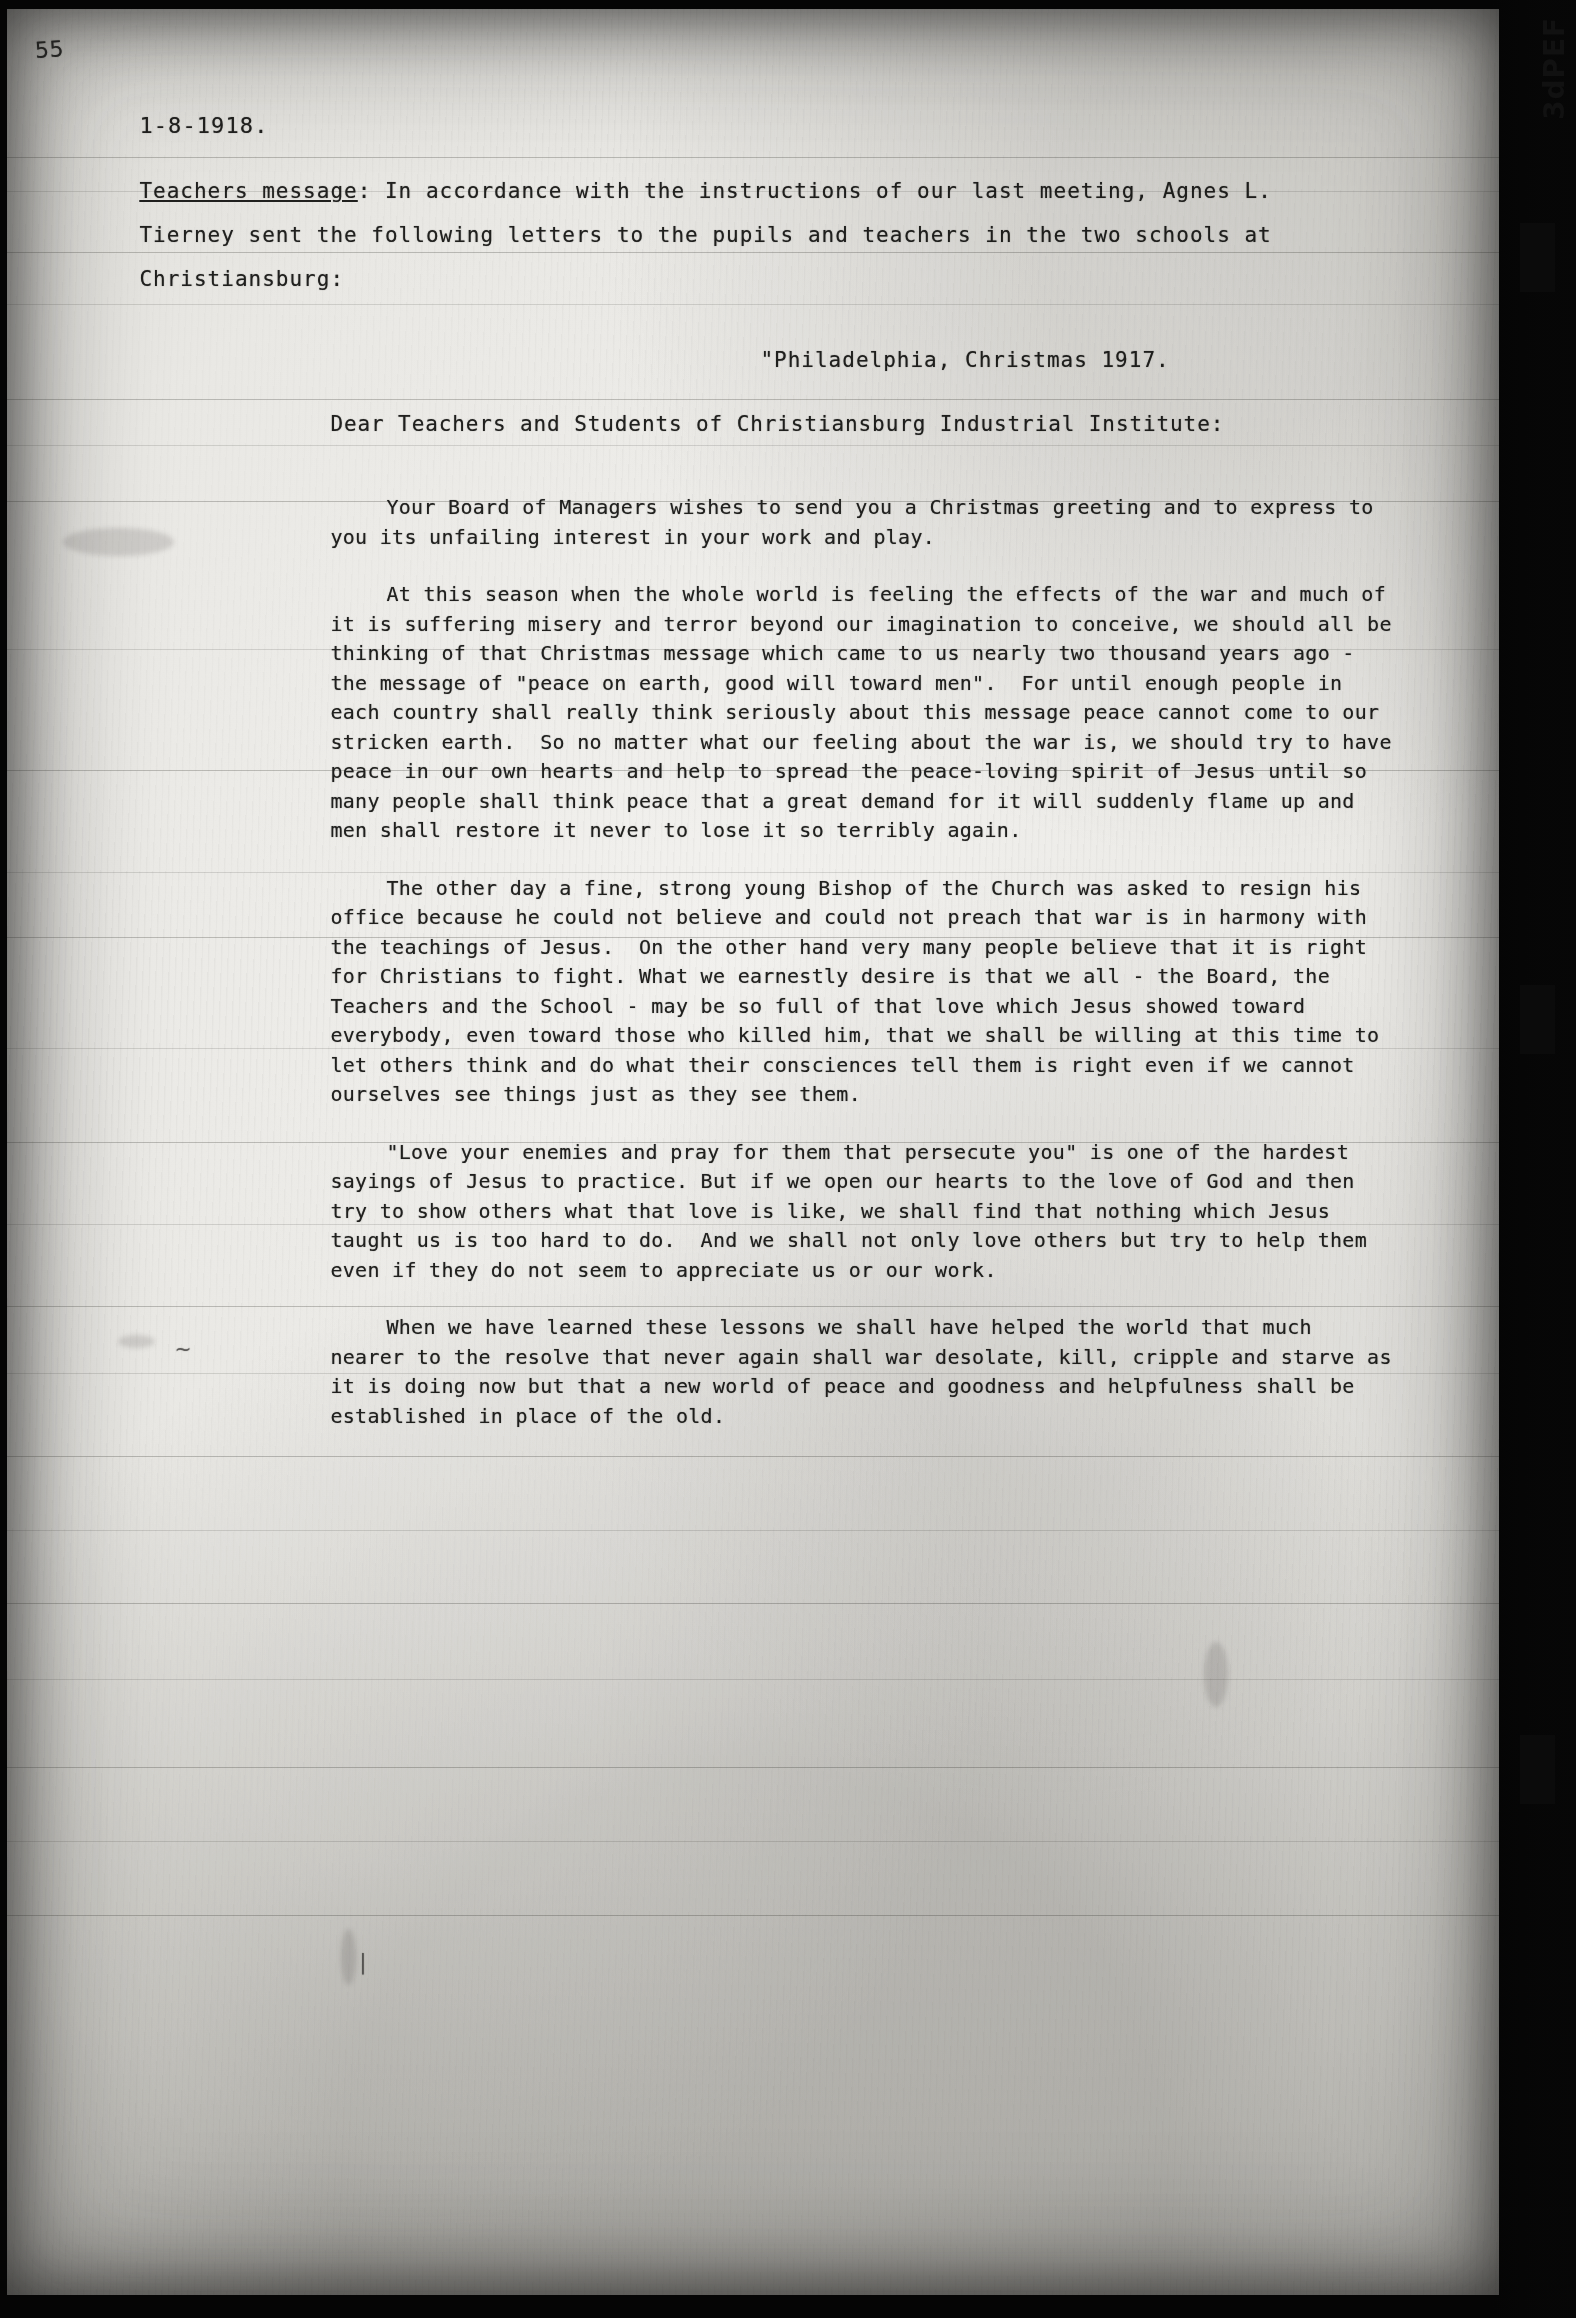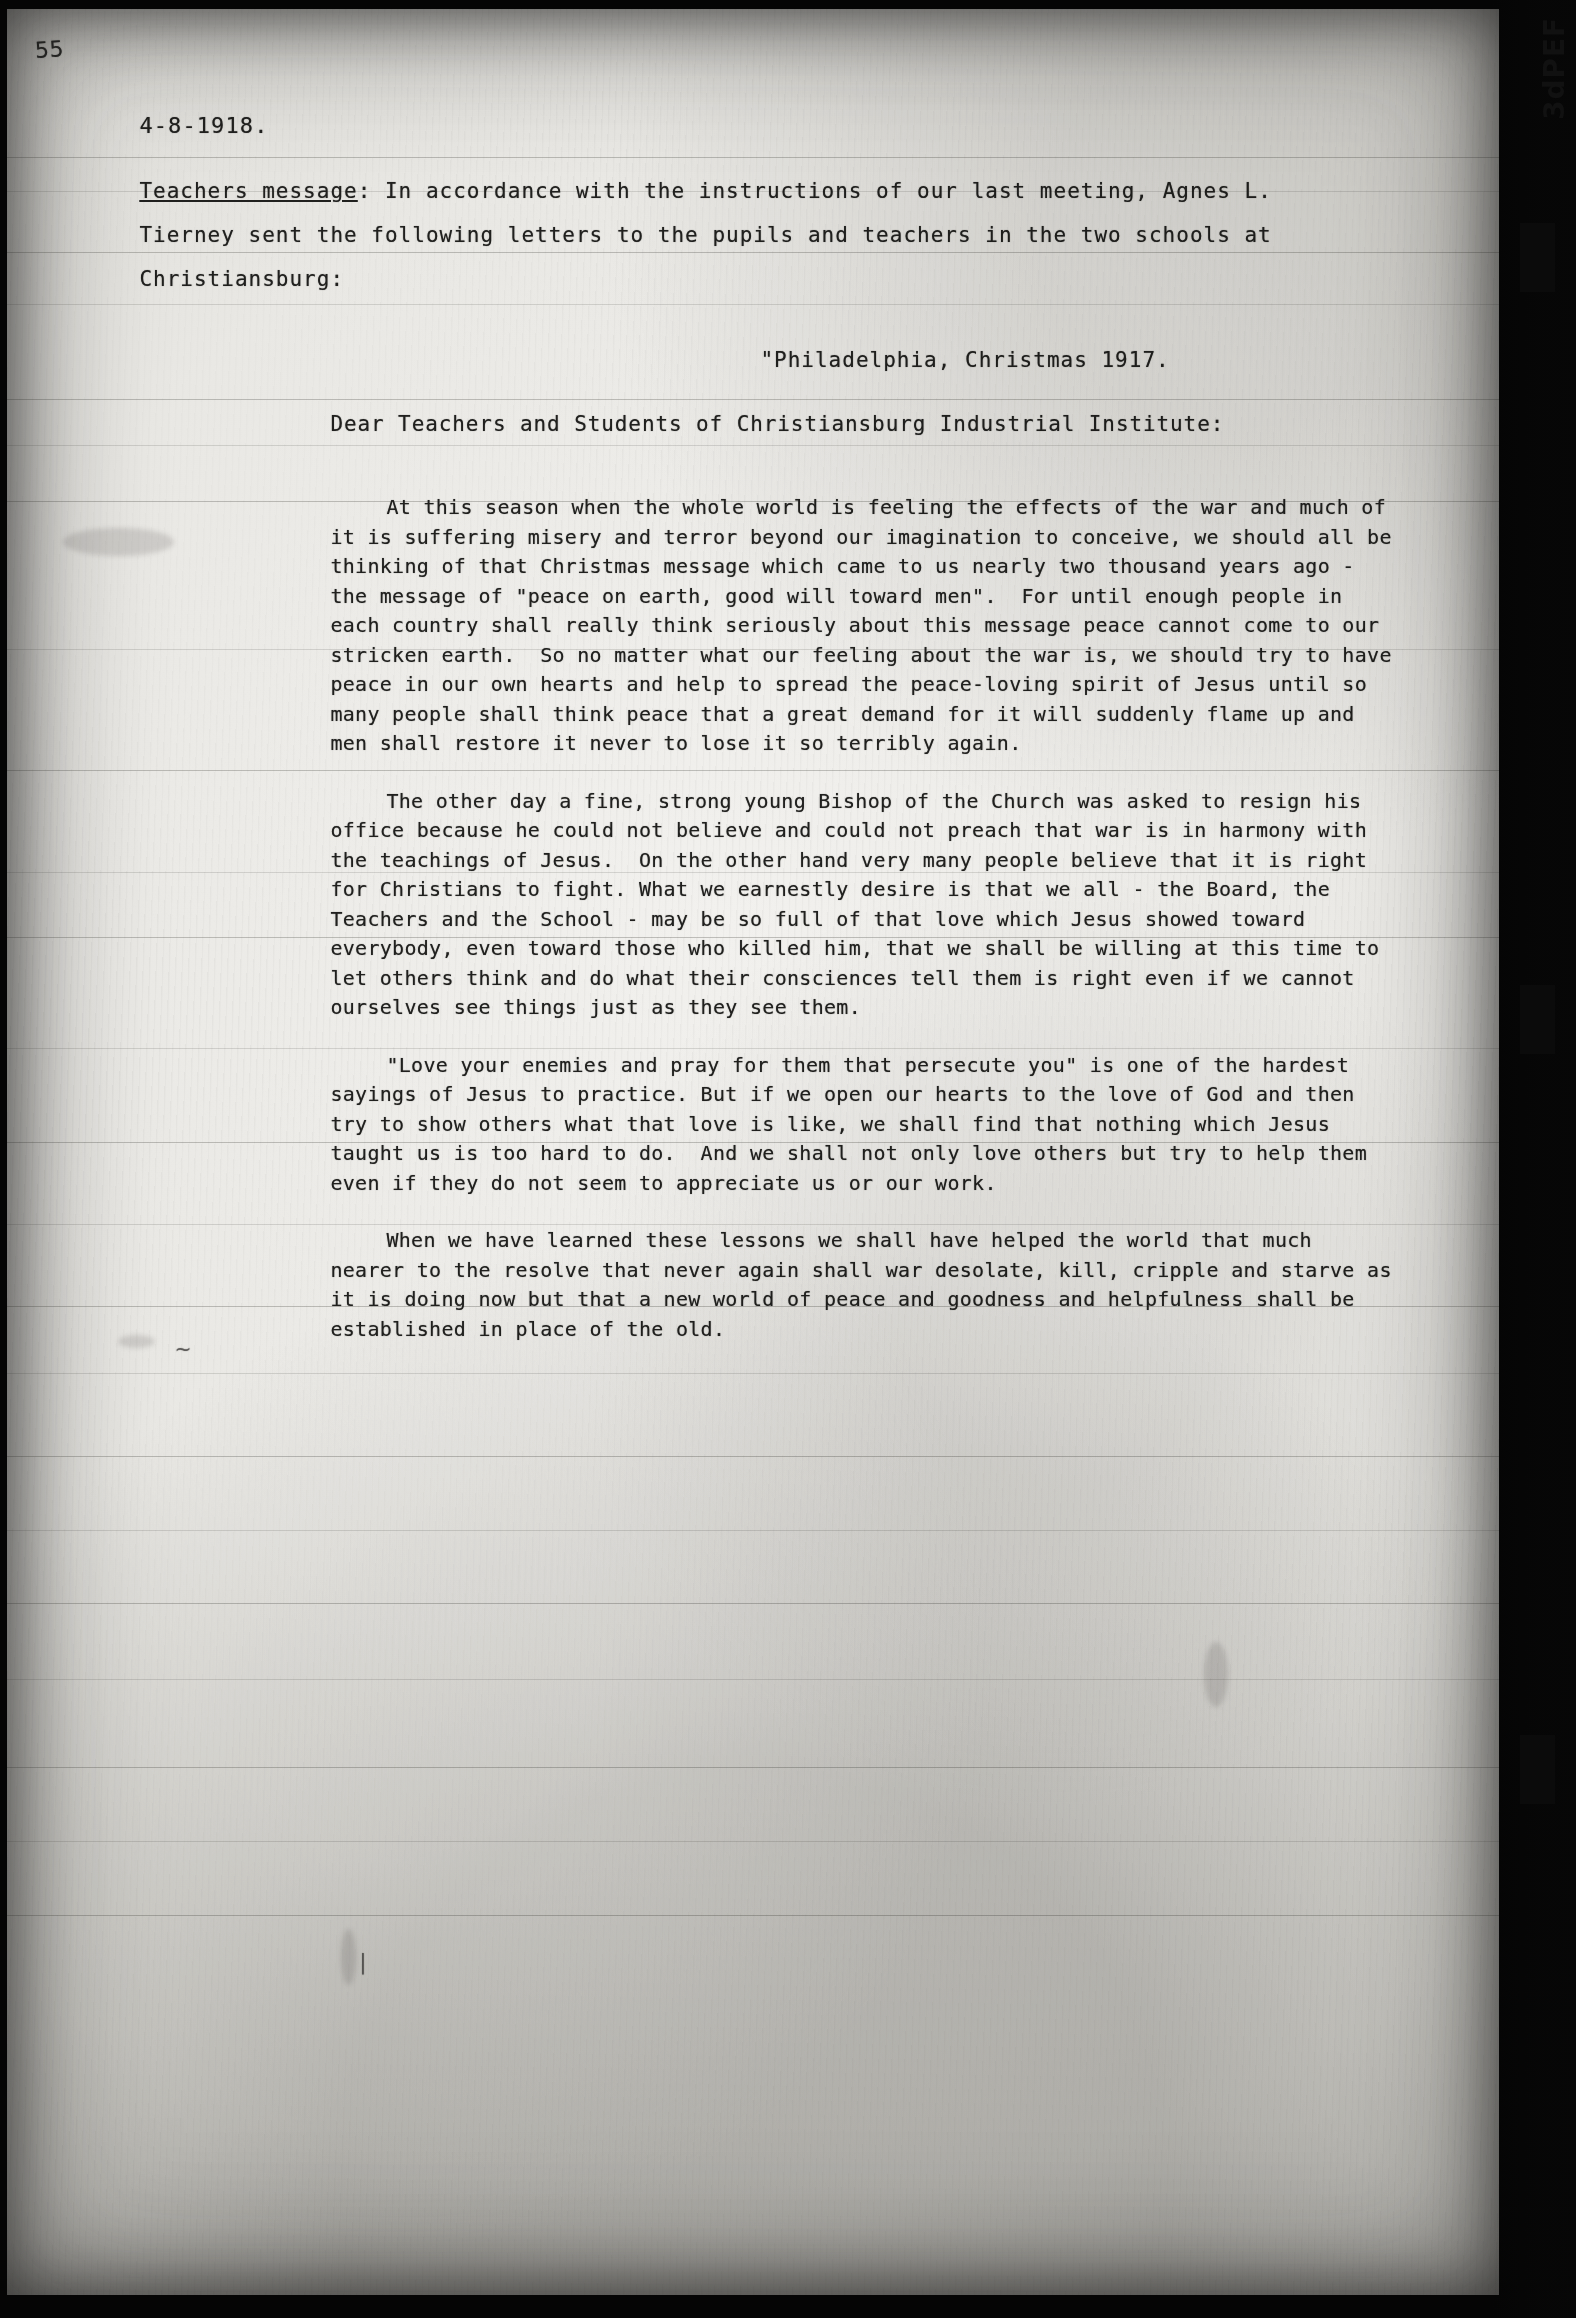--- a/index.html
+++ b/index.html
@@ -228,29 +228,30 @@
 
     <div class="smudge" style="left:111px; top:1326px; width:37px; height:13px;"></div>
     <div class="smudge" style="left:334px; top:1920px; width:15px; height:56px;"></div>
     <div class="smudge" style="left:1197px; top:1633px; width:24px; height:65px;"></div>
     <div class="smudge" style="left:56px; top:519px; width:111px; height:28px;"></div>
 
     <div id="typetext">
 
       <div class="pagenum">55</div>
 
-      <div class="dateline">4-8-1918.</div>
+      <div class="dateline">1-8-1918.</div>
 
       <div class="intro"><span class="u">Teachers message</span><span>: In accordance with the instructions of our last meeting, Agnes L. Tierney sent the following letters to the pupils and teachers in the two schools at Christiansburg:</span></div>
 
       <div class="dateplace">"Philadelphia, Christmas 1917.</div>
 
       <div class="salutation">Dear Teachers and Students of Christiansburg Industrial Institute:</div>
 
       <div class="body">
+        <p class="para"><span class="ind"></span><span>Your Board of Managers wishes to send you a Christmas greeting and to express to you its unfailing interest in your work and play.</span></p>
         <p class="para"><span class="ind"></span><span>At this season when the whole world is feeling the effects of the war and much of it is suffering misery and terror beyond our imagination to conceive, we should all be thinking of that Christmas message which came to us nearly two thousand years ago - the message of "peace on earth, good will toward men".  For until enough people in each country shall really think seriously about this message peace cannot come to our stricken earth.  So no matter what our feeling about the war is, we should try to have peace in our own hearts and help to spread the peace-loving spirit of Jesus until so many people shall think peace that a great demand for it will suddenly flame up and men shall restore it never to lose it so terribly again.</span></p>
         <p class="para"><span class="ind"></span><span>The other day a fine, strong young Bishop of the Church was asked to resign his office because he could not believe and could not preach that war is in harmony with the teachings of Jesus.  On the other hand very many people believe that it is right for Christians to fight. What we earnestly desire is that we all - the Board, the Teachers and the School - may be so full of that love which Jesus showed toward everybody, even toward those who killed him, that we shall be willing at this time to let others think and do what their consciences tell them is right even if we cannot ourselves see things just as they see them.</span></p>
         <p class="para"><span class="ind"></span><span>"Love your enemies and pray for them that persecute you" is one of the hardest sayings of Jesus to practice. But if we open our hearts to the love of God and then try to show others what that love is like, we shall find that nothing which Jesus taught us is too hard to do.  And we shall not only love others but try to help them even if they do not seem to appreciate us or our work.</span></p>
         <p class="para"><span class="ind"></span><span>When we have learned these lessons we shall have helped the world that much nearer to the resolve that never again shall war desolate, kill, cripple and starve as it is doing now but that a new world of peace and goodness and helpfulness shall be established in place of the old.</span></p>
       </div>
 
       <div class="tick" style="left:167px; top:1326px;">~</div>
       <div class="tick" style="left:352px; top:1939px;">|</div>
     </div>
 

